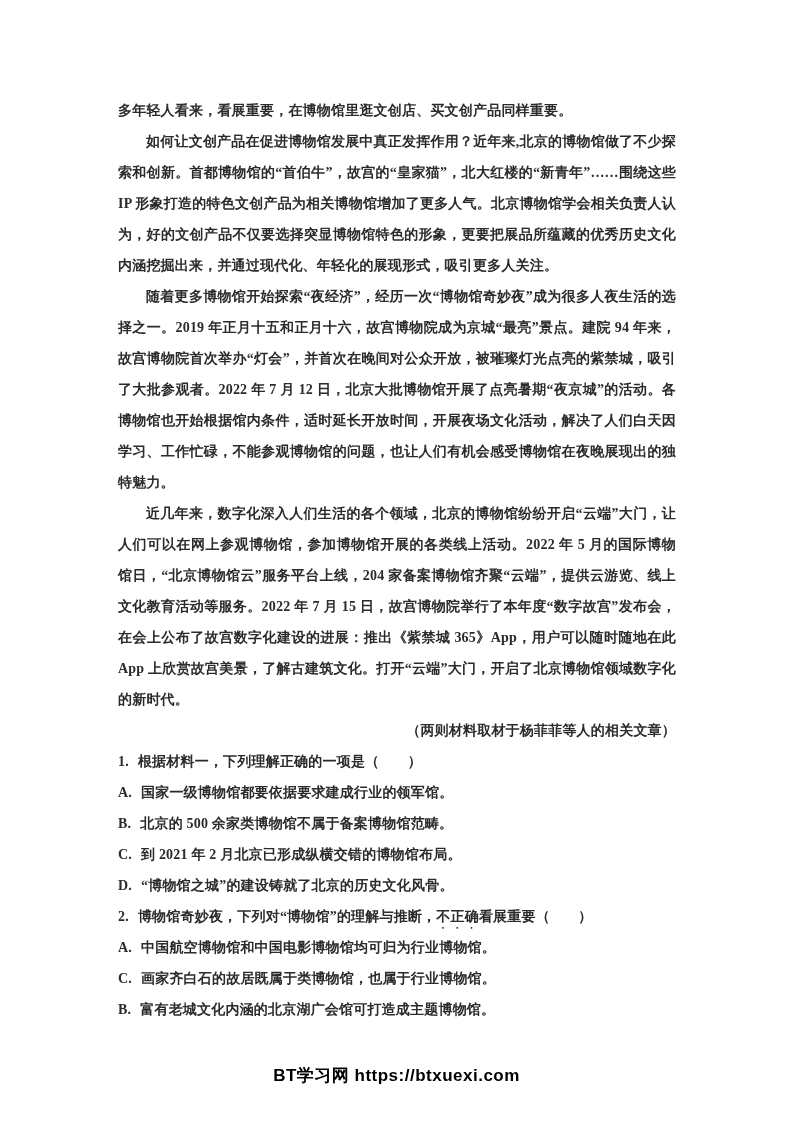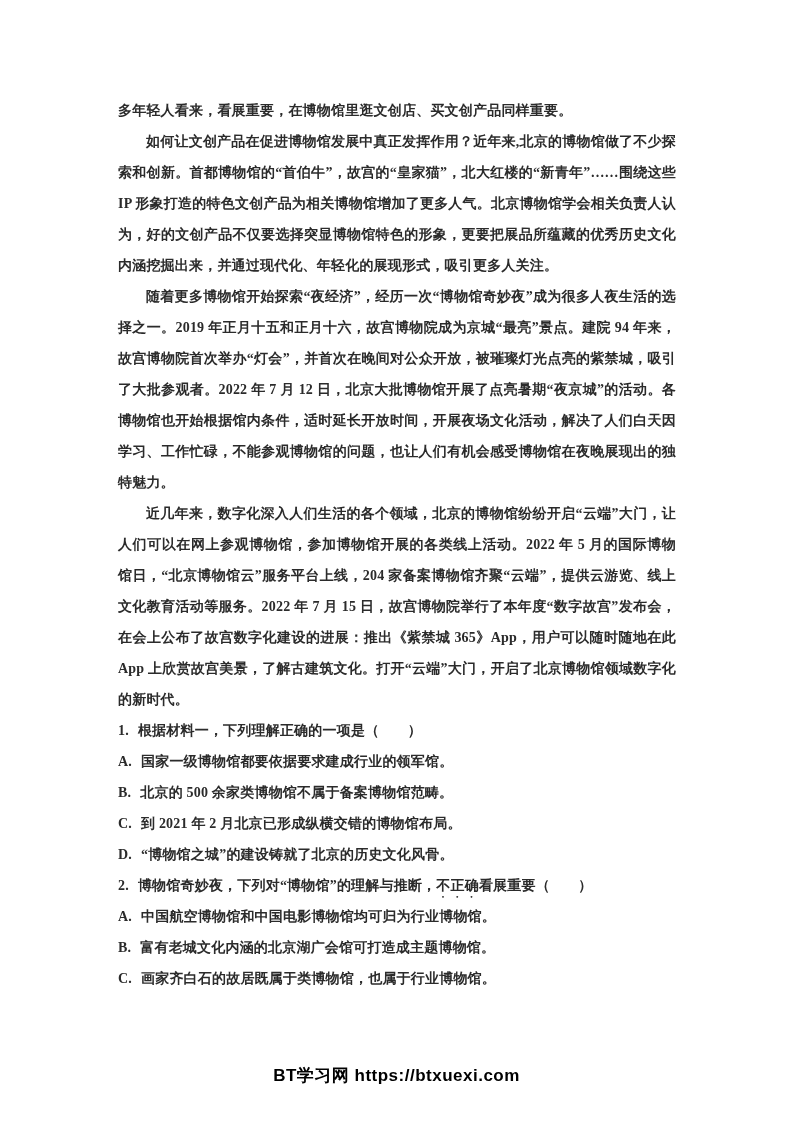--- a/index.html
+++ b/index.html
@@ -61,32 +61,33 @@
 <body>
 
 <div class="page">
   <div class="content">
 
     <p class="para">多年轻人看来，看展重要，在博物馆里逛文创店、买文创产品同样重要。</p>
     <p class="para indent">如何让文创产品在促进博物馆发展中真正发挥作用？近年来,北京的博物馆做了不少探索和创新。首都博物馆的“首伯牛”，故宫的“皇家猫”，北大红楼的“新青年”……围绕这些 IP 形象打造的特色文创产品为相关博物馆增加了更多人气。北京博物馆学会相关负责人认为，好的文创产品不仅要选择突显博物馆特色的形象，更要把展品所蕴藏的优秀历史文化内涵挖掘出来，并通过现代化、年轻化的展现形式，吸引更多人关注。</p>
     <p class="para indent">随着更多博物馆开始探索“夜经济”，经历一次“博物馆奇妙夜”成为很多人夜生活的选择之一。2019 年正月十五和正月十六，故宫博物院成为京城“最亮”景点。建院 94 年来，故宫博物院首次举办“灯会”，并首次在晚间对公众开放，被璀璨灯光点亮的紫禁城，吸引了大批参观者。2022 年 7 月 12 日，北京大批博物馆开展了点亮暑期“夜京城”的活动。各博物馆也开始根据馆内条件，适时延长开放时间，开展夜场文化活动，解决了人们白天因学习、工作忙碌，不能参观博物馆的问题，也让人们有机会感受博物馆在夜晚展现出的独特魅力。</p>
     <p class="para indent">近几年来，数字化深入人们生活的各个领域，北京的博物馆纷纷开启“云端”大门，让人们可以在网上参观博物馆，参加博物馆开展的各类线上活动。2022 年 5 月的国际博物馆日，“北京博物馆云”服务平台上线，204 家备案博物馆齐聚“云端”，提供云游览、线上文化教育活动等服务。2022 年 7 月 15 日，故宫博物院举行了本年度“数字故宫”发布会，在会上公布了故宫数字化建设的进展：推出《紫禁城 365》App，用户可以随时随地在此 App 上欣赏故宫美景，了解古建筑文化。打开“云端”大门，开启了北京博物馆领域数字化的新时代。</p>
 
+    <p class="attribution">（两则材料取材于杨菲菲等人的相关文章）</p>
 
     <div class="question">
       <p class="q-stem"><span class="q-num">1.</span><span>根据材料一，下列理解正确的一项是（　　）</span><span class="emph"></span><span></span></p>
       <p class="option"><span class="opt-label">A.</span><span class="opt-text">国家一级博物馆都要依据要求建成行业的领军馆。</span></p>
       <p class="option"><span class="opt-label">B.</span><span class="opt-text">北京的 500 余家类博物馆不属于备案博物馆范畴。</span></p>
       <p class="option"><span class="opt-label">C.</span><span class="opt-text">到 2021 年 2 月北京已形成纵横交错的博物馆布局。</span></p>
       <p class="option"><span class="opt-label">D.</span><span class="opt-text">“博物馆之城”的建设铸就了北京的历史文化风骨。</span></p>
     </div>
 
     <div class="question">
       <p class="q-stem"><span class="q-num">2.</span><span>博物馆奇妙夜，下列对“博物馆”的理解与推断，</span><span class="emph">不正确</span><span>看展重要（　　）</span></p>
       <p class="option"><span class="opt-label">A.</span><span class="opt-text">中国航空博物馆和中国电影博物馆均可归为行业博物馆。</span></p>
+      <p class="option"><span class="opt-label">C.</span><span class="opt-text">画家齐白石的故居既属于类博物馆，也属于行业博物馆。</span></p>
       <p class="option"><span class="opt-label">B.</span><span class="opt-text">富有老城文化内涵的北京湖广会馆可打造成主题博物馆。</span></p>
-      <p class="option"><span class="opt-label">C.</span><span class="opt-text">画家齐白石的故居既属于类博物馆，也属于行业博物馆。</span></p>
     </div>
 
   </div>
 
   <div class="footer">BT学习网 https://btxuexi.com</div>
 </div>
 
 </body></html>

